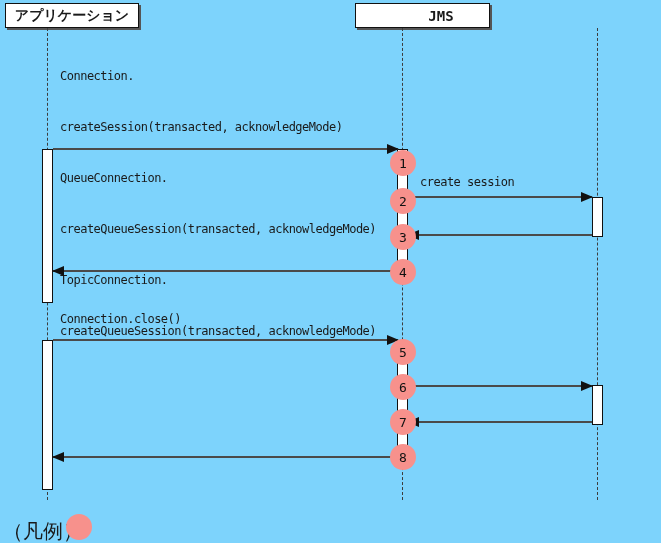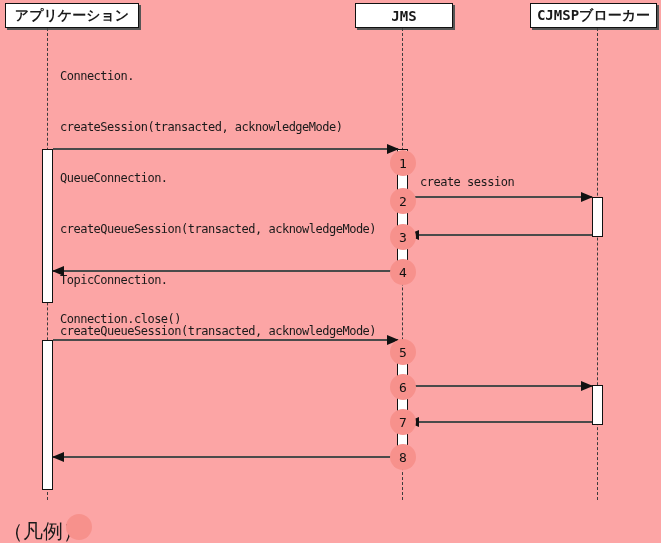--- a/index.html
+++ b/index.html
@@ -1,17 +1,17 @@
 <!DOCTYPE html>
 <html><head>
 <meta charset="utf-8">
 <style>
   html,body{margin:0;padding:0;background:#fff;}
   .stage{
-    position:relative;width:661px;height:543px;background:#fca5a5;overflow:hidden;
+    position:relative;width:661px;height:543px;background:#7dd3fc;overflow:hidden;
     font-family:"DejaVu Sans Mono","DejaVu Sans",monospace;color:#1a1a1a;
   }
   
   .abox{
     position:absolute;top:3px;height:23px;background:#fff;border:1px solid #111;
     box-shadow:2px 2px 0 #555;display:flex;align-items:center;justify-content:center;
     font-size:14px;font-weight:bold;letter-spacing:0;white-space:nowrap;
   }
   
   .life{position:absolute;top:28px;height:472px;width:0;border-left:1px dashed #3c3c3c;}
@@ -44,25 +44,22 @@
   .legend-dot{position:absolute;left:66px;top:514px;width:26px;height:26px;border-radius:50%;background:#f7918c;}
 </style>
 </head>
 <body>
 
 <div class="stage">
 
   <div class="abox" style="left:5px;width:132px;">
     <span>アプリケーション</span>
   </div>
-  <div class="abox" style="left:355px;width:96px;">
+  <div class="abox" style="left:355px;width:96px;padding-left:37px;">
     <span>JMS</span>
-  </div>
-  <div class="abox" style="left:530px;width:125px;">
-    <span>CJMSPブローカー</span>
   </div>
 
   <div class="life" style="left:47px;"></div>
   <div class="life" style="left:402px;"></div>
   <div class="life" style="left:597px;"></div>
 
   <div class="mono" style="left:60px;top:34px;">
     <div>Connection.</div>
     <div>createSession(transacted, acknowledgeMode)</div>
     <div>QueueConnection.</div>

